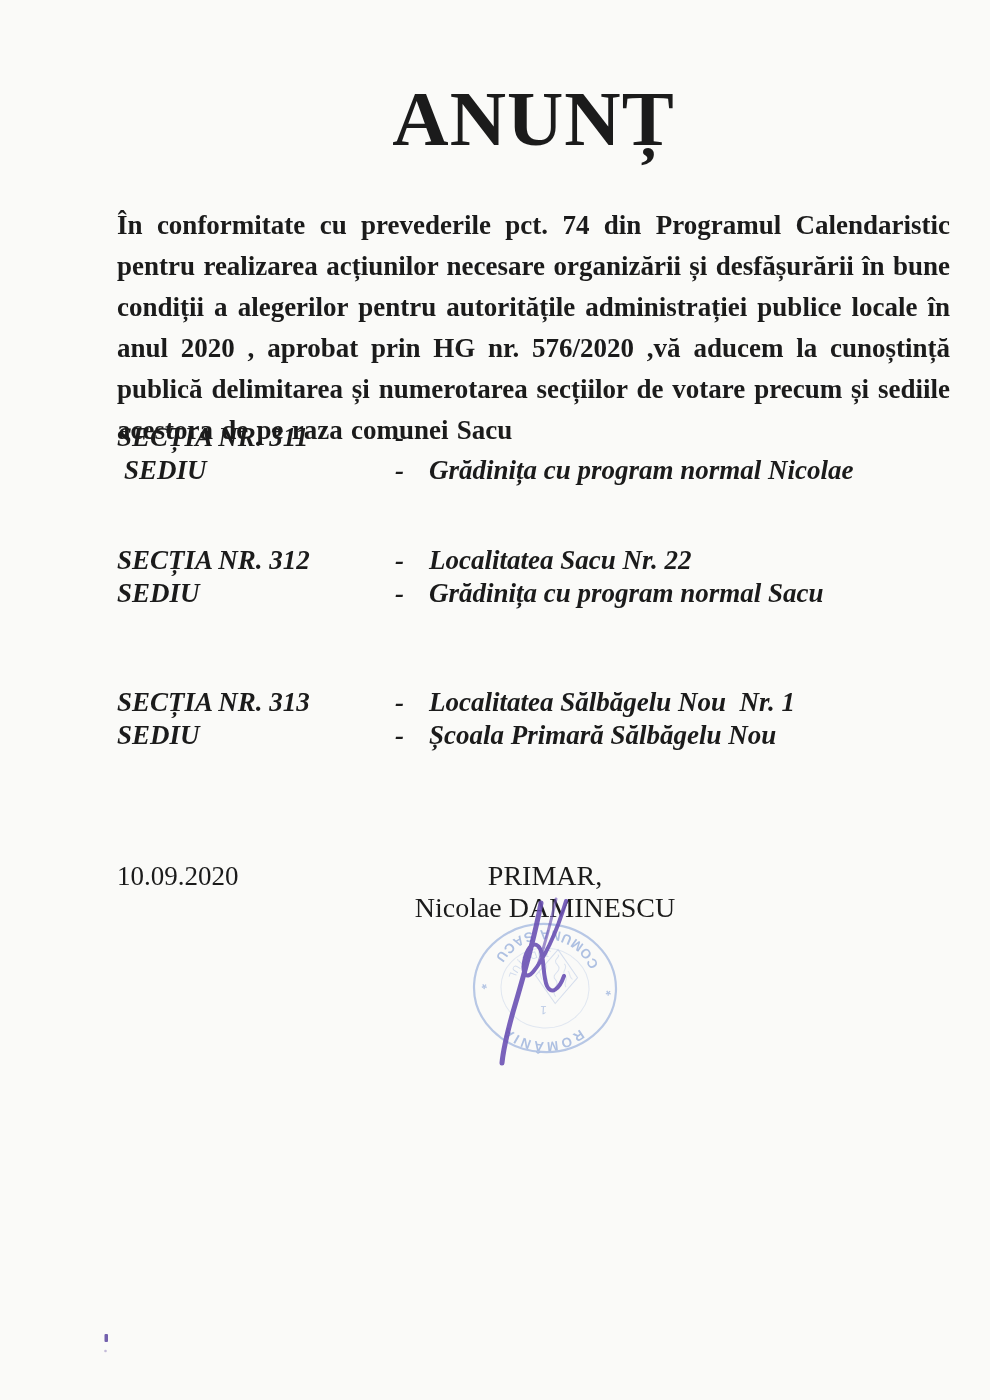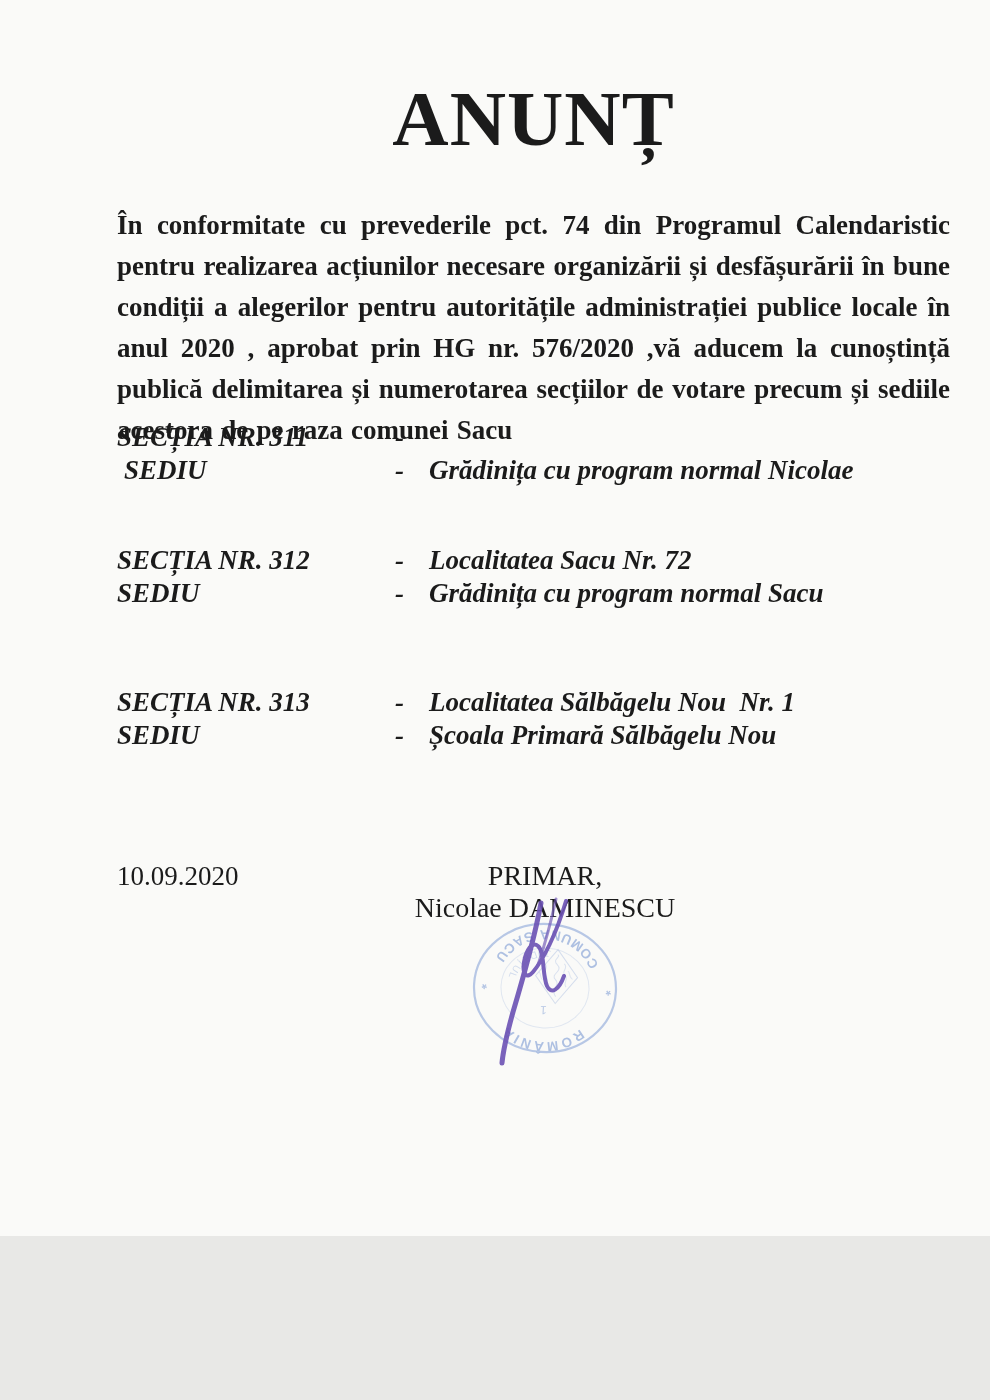--- a/index.html
+++ b/index.html
@@ -1,18 +1,18 @@
 <!DOCTYPE html>
 <html><head>
 <meta charset="utf-8">
 <style>
   html,body{margin:0;padding:0;background:#e8e8e6;}
   .page{
     position:relative;
-    width:990px;height:1236px;
+    width:990px;height:1400px;
     background:#fafaf8;
     font-family:"Liberation Serif","DejaVu Serif",serif;
     color:#1b1b1b;
     overflow:hidden;
   }
   .title{
     position:absolute;top:78px;left:117px;width:833px;
     text-align:center;
     font-size:78px;font-weight:700;letter-spacing:1px;
     line-height:1.05;
@@ -77,21 +77,21 @@
       <span class="sec-label indent-1">SEDIU</span>
       <span class="sec-dash">-</span>
       <span class="sec-text">Grădinița cu program normal Nicolae</span>
     </div>
   </div>
 
   <div class="section sec-312">
     <div class="sec-row">
       <span class="sec-label">SECȚIA NR. 312</span>
       <span class="sec-dash">-</span>
-      <span class="sec-text">Localitatea Sacu Nr. 72</span>
+      <span class="sec-text">Localitatea Sacu Nr. 22</span>
     </div>
     <div class="sec-row">
       <span class="sec-label">SEDIU</span>
       <span class="sec-dash">-</span>
       <span class="sec-text">Grădinița cu program normal Sacu</span>
     </div>
   </div>
 
   <div class="section sec-313">
     <div class="sec-row">

